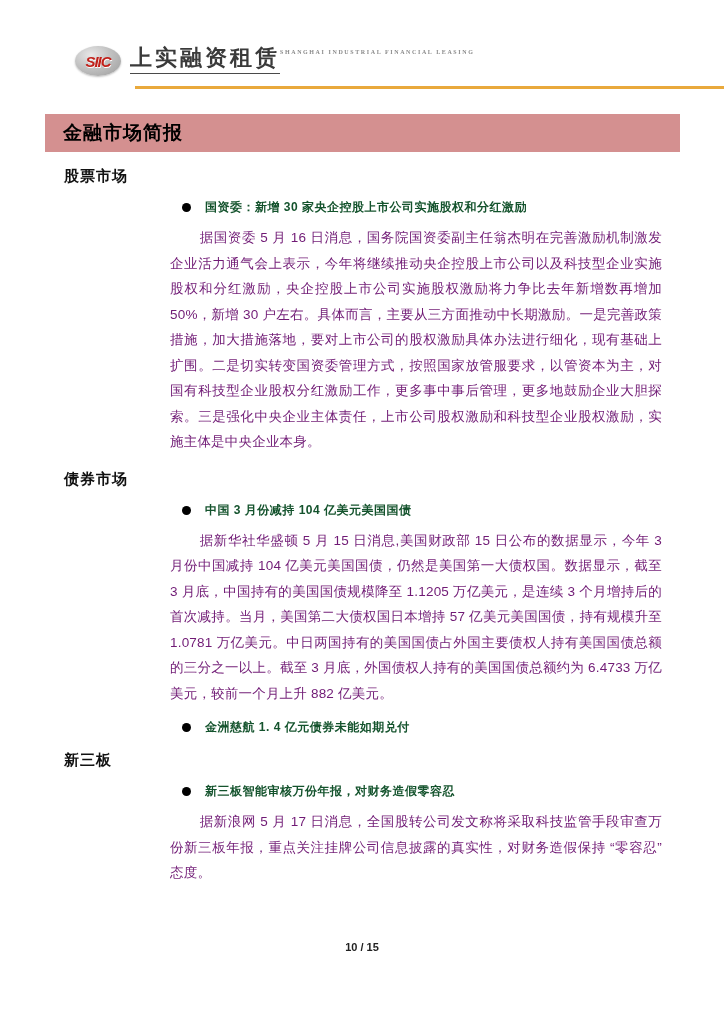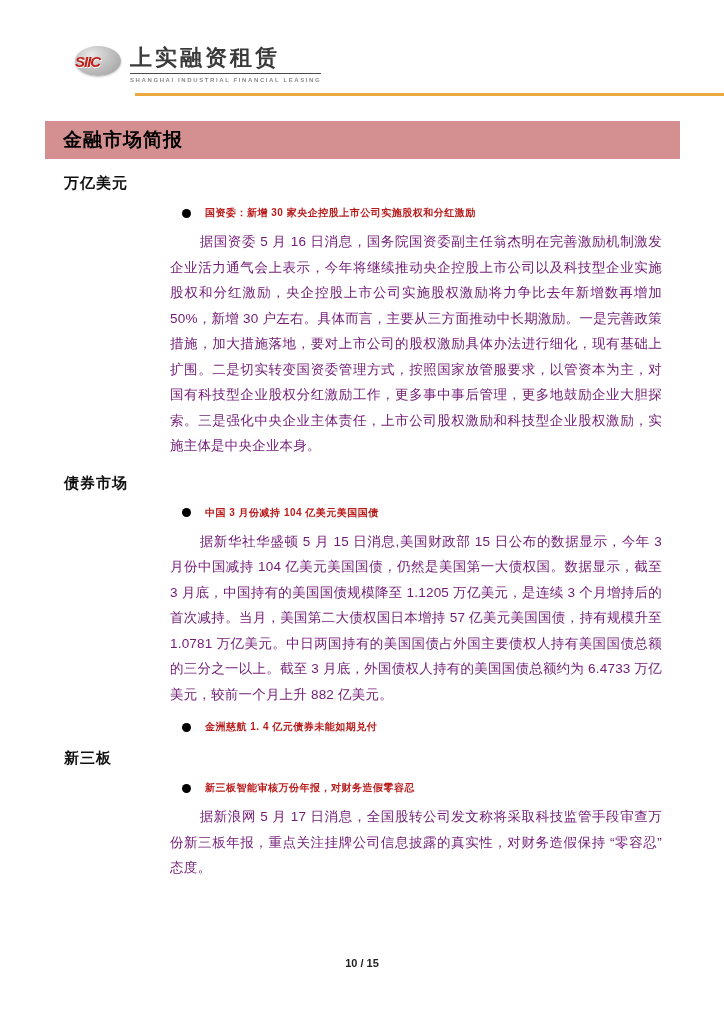--- a/index.html
+++ b/index.html
@@ -8,28 +8,28 @@
   .page {
     position:relative; width:724px; height:1023px; margin:0 auto;
     background:#ffffff; overflow:hidden; color:#1c1c1c;
   }
   
   .header { padding:46px 0 0 75px; }
   .logo-row { display:flex; align-items:flex-start; gap:9px; }
   .logo-mark {
     width:46px; height:30px; border-radius:50%;
     background:radial-gradient(ellipse at 35% 30%, #e8e8e8 0%, #c2c2c2 45%, #9a9a9a 100%);
-    display:flex; align-items:center; 
+    display:flex; align-items:center; justify-content:center;
     box-shadow:0 1px 2px rgba(0,0,0,.25);
   }
   .logo-mark span {
     font-style:italic; font-weight:bold; font-size:15px; color:#c0201a;
     letter-spacing:-1px; text-shadow:0.5px 0.5px 0 #fff;
   }
-  .logo-text { display:flex; flex-direction:column; }
+  .logo-text { display:flex; flex-direction:row;font-family:Liberation Serif, serif; }
   .logo-cn {
     font-size:22px; font-weight:bold; color:#3a3a3a; letter-spacing:3px;
     border-bottom:1.5px solid #4a4a4a; padding-bottom:3px; line-height:1.1;
   }
   .logo-en {
     font-size:6px; color:#8a8a8a; letter-spacing:1.6px; margin-top:3px;
     font-weight:bold;
   }
   .gold-rule {
     margin:10px 0 0 60px; width:603px; height:3px; background:#e9a93c;
@@ -42,28 +42,28 @@
   .banner span { color:#000000; font-weight:bold; font-size:19px; letter-spacing:1px; }
   
   .section-heading {
     margin:15px 0 0 64px; font-size:15px; font-weight:bold; color:#111;
     letter-spacing:1px;
   }
   .item-headline {
     margin:13px 62px 0 182px; display:flex; align-items:center; gap:14px;
   }
   .bullet-dot { width:9px; height:9px; border-radius:50%; background:#000; flex:0 0 auto; }
-  .item-headline b { font-size:10px; color:#b91c1c; letter-spacing:0.5px; }
+  .item-headline b { font-size:12px; color:#14532d; letter-spacing:0.5px; }
   .item-body {
     margin:9px 0 0 170px; width:492px; font-size:13.5px; line-height:25.5px;
     text-align:justify; text-indent:2.2em; color:#701a75; letter-spacing:0.2px;
   }
   
   .footer {
-    position:absolute; left:0; bottom:52px; width:100%; text-align:center;
+    position:absolute; left:0; bottom:68px; width:100%; text-align:center;
   }
   .footer span { font-size:11px; font-weight:bold; color:#222; }
 </style>
 </head>
 <body>
 
 <div class="page">
 
   <div class="header">
     <div class="logo-row">
@@ -75,21 +75,21 @@
         <div class="logo-en">SHANGHAI INDUSTRIAL FINANCIAL LEASING</div>
       </div>
     </div>
     <div class="gold-rule"></div>
   </div>
 
   <div class="banner">
     <span>金融市场简报</span>
   </div>
 
-  <div class="section-heading">万亿美元</div>
+  <div class="section-heading">股票市场</div>
   <div class="item-headline">
     <span class="bullet-dot"></span>
     <b>国资委：新增 30 家央企控股上市公司实施股权和分红激励</b>
   </div>
   <p class="item-body">据国资委 5 月 16 日消息，国务院国资委副主任翁杰明在完善激励机制激发企业活力通气会上表示，今年将继续推动央企控股上市公司以及科技型企业实施股权和分红激励，央企控股上市公司实施股权激励将力争比去年新增数再增加 50%，新增 30 户左右。具体而言，主要从三方面推动中长期激励。一是完善政策措施，加大措施落地，要对上市公司的股权激励具体办法进行细化，现有基础上扩围。二是切实转变国资委管理方式，按照国家放管服要求，以管资本为主，对国有科技型企业股权分红激励工作，更多事中事后管理，更多地鼓励企业大胆探索。三是强化中央企业主体责任，上市公司股权激励和科技型企业股权激励，实施主体是中央企业本身。</p>
 
   <div class="section-heading">债券市场</div>
   <div class="item-headline">
     <span class="bullet-dot"></span>
     <b>中国 3 月份减持 104 亿美元美国国债</b>

